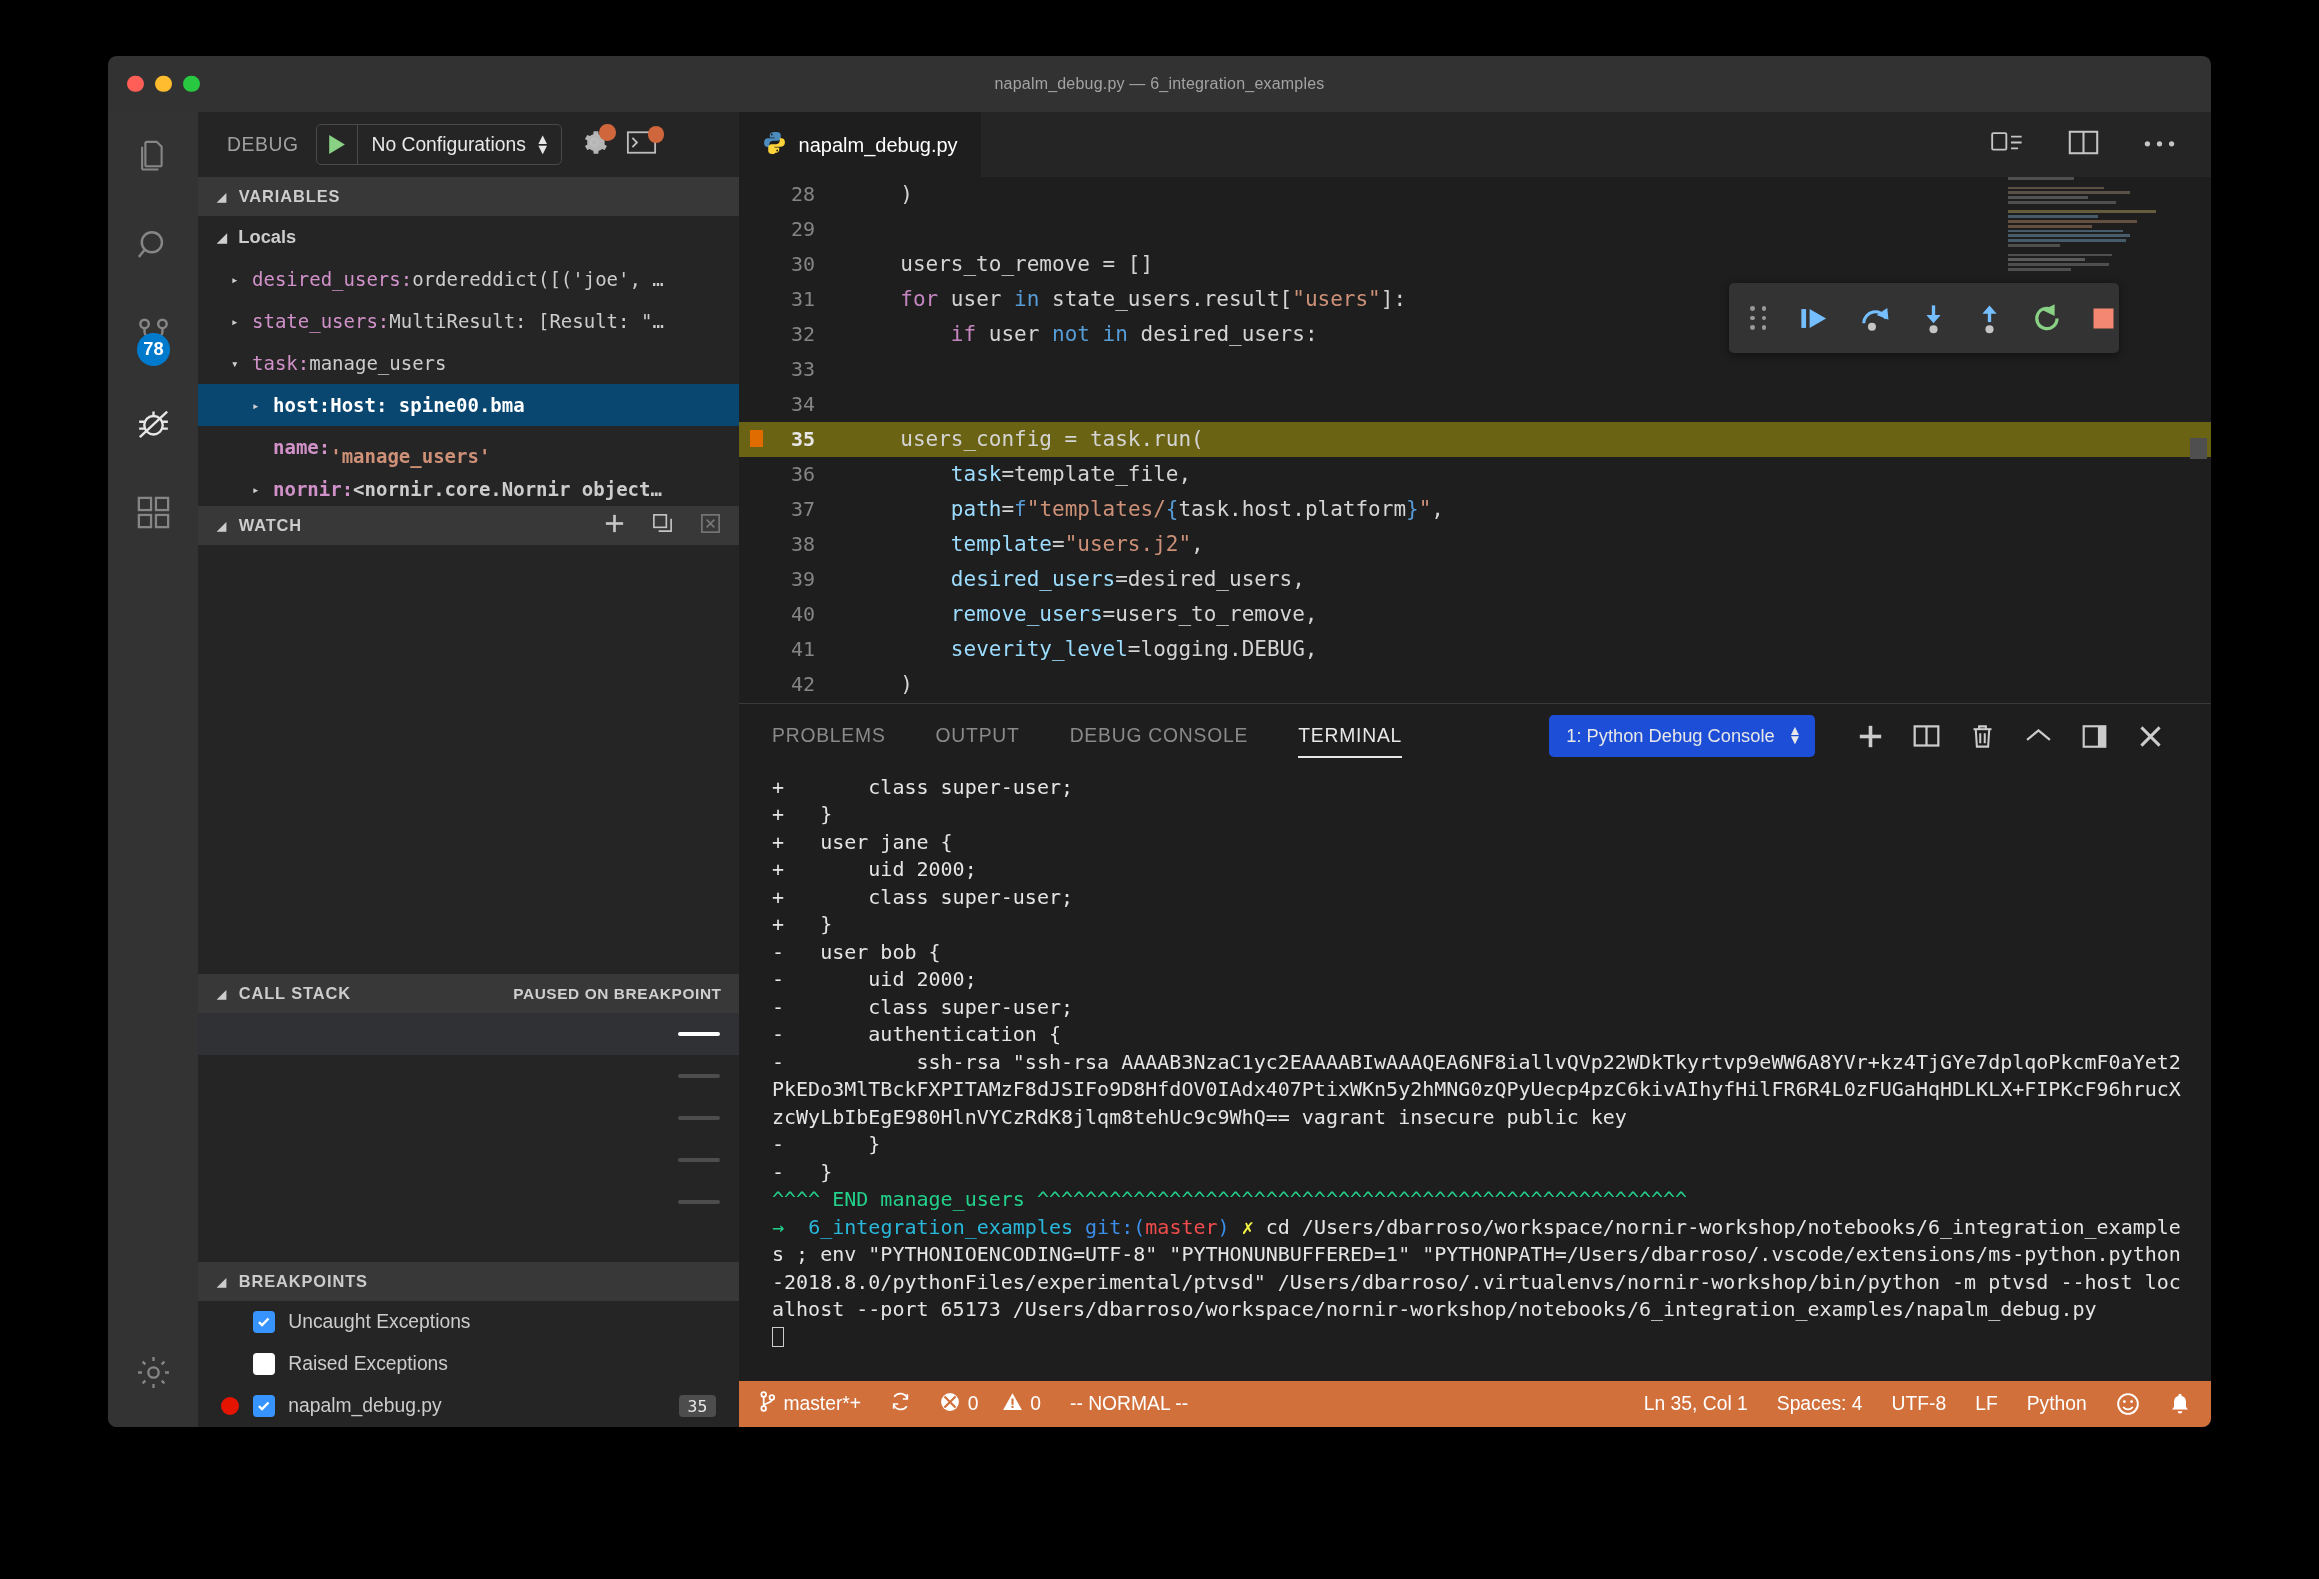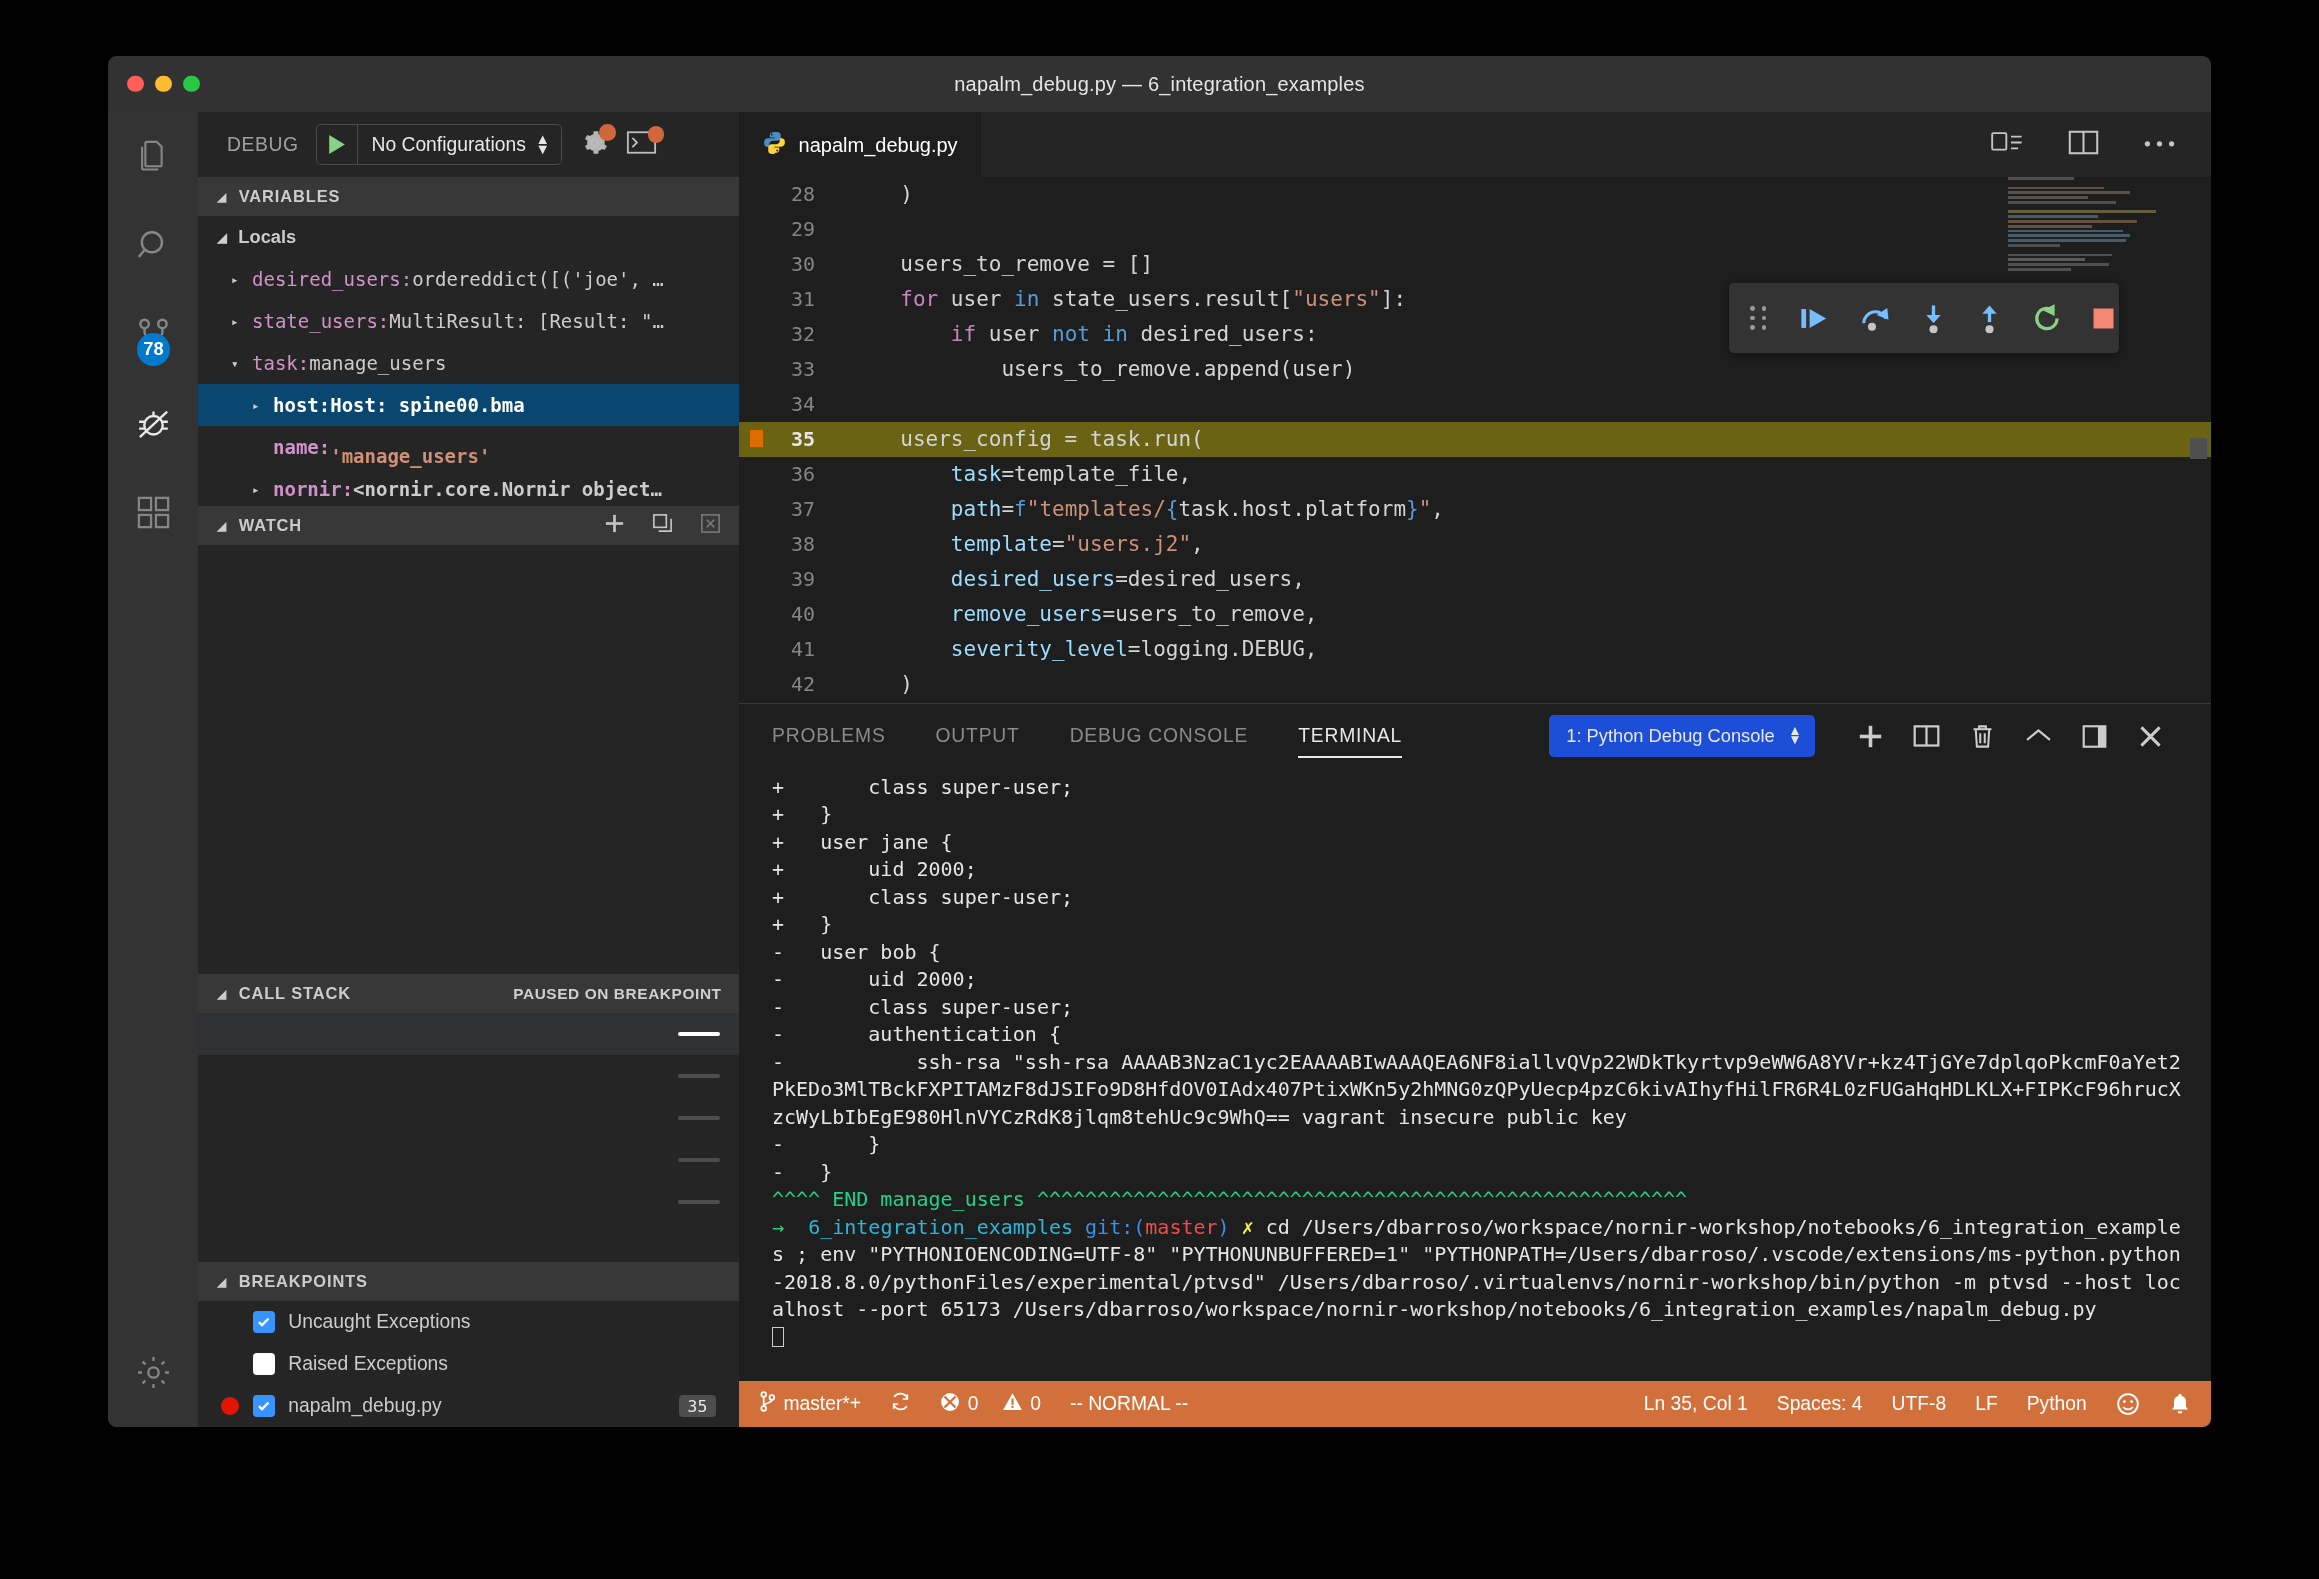--- a/index.html
+++ b/index.html
@@ -27,21 +27,21 @@
     position: relative;
     display: flex;
     align-items: center;
     justify-content: center;
   }
   #traffic { position: absolute; left: 19.3px; top: 50%; transform: translateY(-50%); display: flex; gap: 11.6px; }
   .tl { width: 16.4px; height: 16.4px; border-radius: 50%; }
   .tl-red { background: #ff5f57; }
   .tl-yellow { background: #febc2e; }
   .tl-green { background: #28c840; }
-  #title-text { color: #e5e5e5; font-size: 20px; letter-spacing: 0.2px; }
+  #title-text { color: #a3a3a3; font-size: 16px; letter-spacing: 0.2px; }
 
   
   #body { display: flex; height: calc(100% - 56px); }
 
   
   #activitybar {
     width: 90px;
     background: #333333;
     display: flex;
     flex-direction: column;
@@ -603,21 +603,20 @@
             <div class="cline">
               <span class="gutter-num">31</span>
               <span class="code-text"><span class="plain">    </span><span class="kw">for</span><span class="plain"> user </span><span class="kw2">in</span><span class="plain"> state_users.result[</span><span class="str">"users"</span><span class="plain">]:</span></span>
             </div>
             <div class="cline">
               <span class="gutter-num">32</span>
               <span class="code-text"><span class="plain">        </span><span class="kw">if</span><span class="plain"> user </span><span class="kw2">not</span><span class="plain"> </span><span class="kw2">in</span><span class="plain"> desired_users:</span></span>
             </div>
             <div class="cline">
               <span class="gutter-num">33</span>
-              <span class="code-text"><span class="plain">            users_to_remove.append(user)</span></span>
             </div>
             <div class="cline">
               <span class="gutter-num">34</span>
               <span class="code-text"></span>
             </div>
             <div class="cline highlight">
               <span class="bp-marker"></span>
               <span class="gutter-num">35</span>
               <span class="code-text"><span class="plain">    users_config = task.run(</span></span>
             </div>

